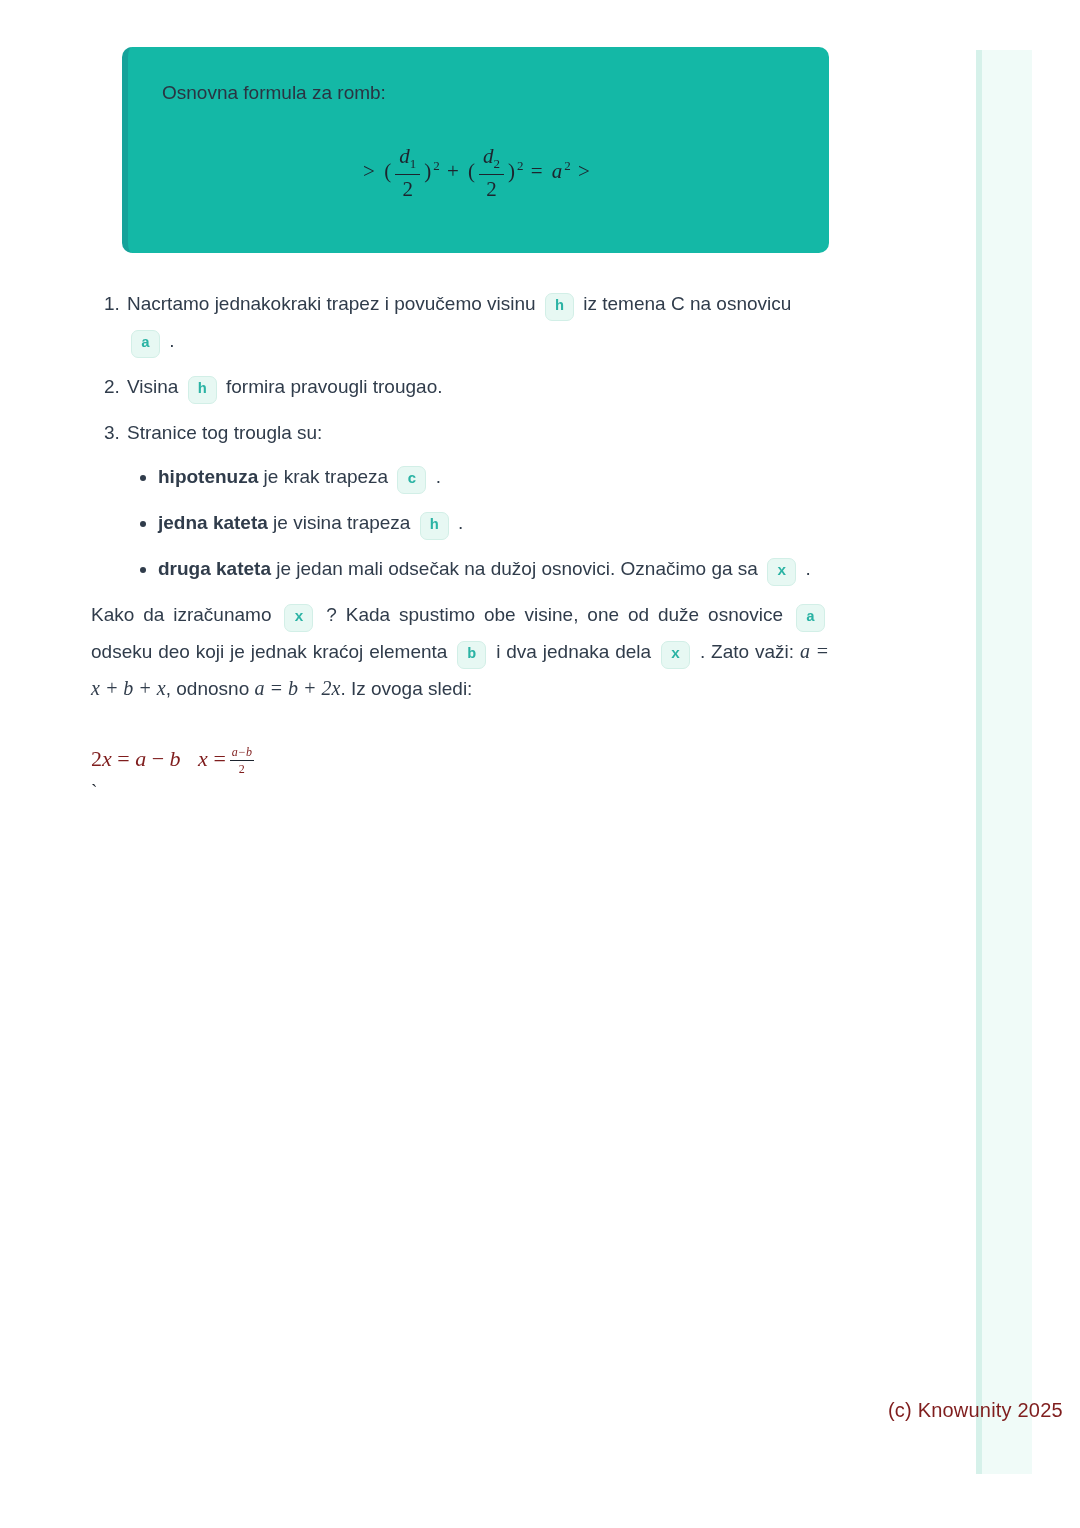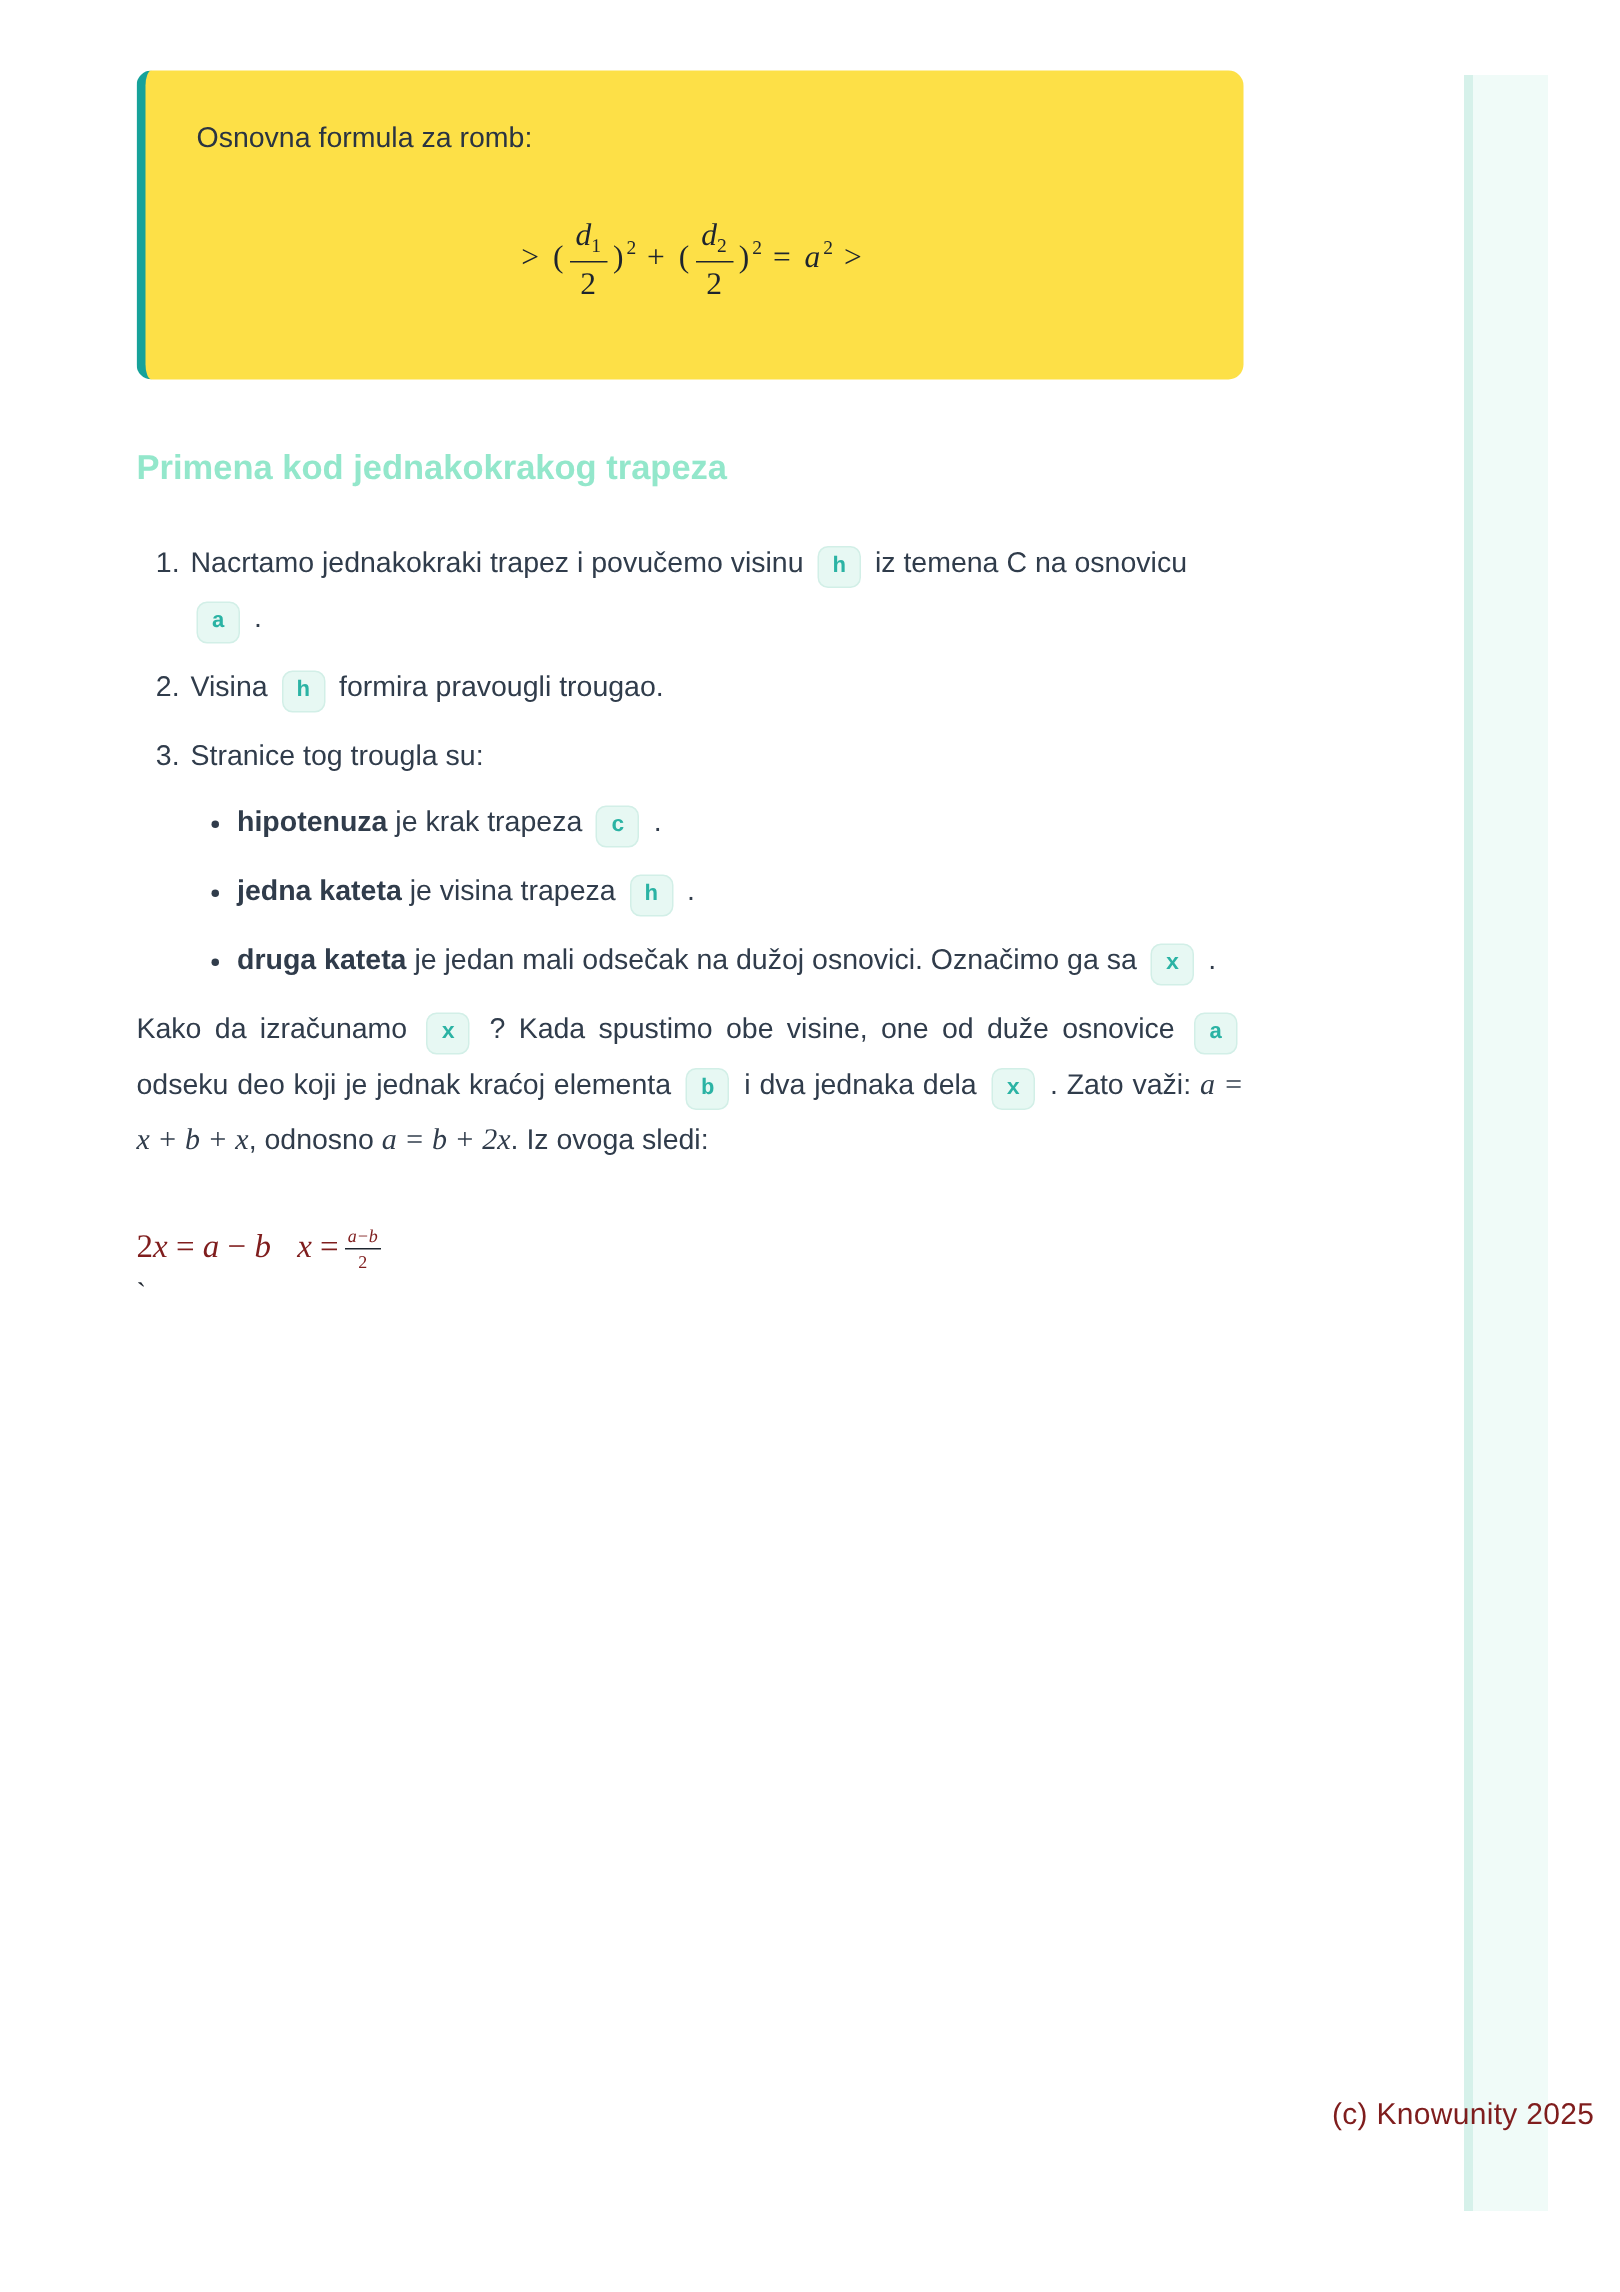--- a/index.html
+++ b/index.html
@@ -10,22 +10,22 @@
 
   .side-strip {
     position:absolute; left:976px; top:50px; width:56px; height:1424px;
     background:#f0fbf8; border-left:6px solid #d6f1ea;
   }
 
   .content { position:absolute; left:91px; top:47px; width:738px; }
 
   
   .callout {
-    background:#fde047; border-left:6px solid #16a29a;
-    border-radius:10px; padding:34px 38px 50px 34px;
+    background:#14b8a6; border-left:6px solid #16a29a;
+    border-radius:10px; padding:34px 38px 50px 34px;margin-left:31px;
   }
   .callout-title { font-size:19px; line-height:24px; color:#2a3442; }
   .formula-line {
     text-align:center; margin-top:38px;
     font-family:"Liberation Serif", serif; font-size:21px; color:#1d242e;
   }
   .formula-line .tok { margin:0 2px; }
   .it { font-style:italic; }
   sup { font-size:13px; }
   sub { font-size:13px; }
@@ -96,21 +96,20 @@
         <span class="tok">(</span><span class="frac"><span class="num"><span class="it">d</span><sub>1</sub></span><span class="den">2</span></span><span class="tok">)</span><sup>2</sup>
         <span class="tok">+</span>
         <span class="tok">(</span><span class="frac"><span class="num"><span class="it">d</span><sub>2</sub></span><span class="den">2</span></span><span class="tok">)</span><sup>2</sup>
         <span class="tok">=</span>
         <span class="tok it">a</span><sup>2</sup>
         <span class="tok">&gt;</span>
       </div>
     </div>
 
 
-    <h2 class="section-heading">Primena kod jednakokrakog trapeza</h2>
 
 
     <ol class="steps">
       <li>
         <span>Nacrtamo jednakokraki trapez i povučemo visinu</span>
         <span class="badge">h</span>
         <span>iz temena C na osnovicu</span>
         <span class="badge">a</span>
         <span>.</span>
       </li>

